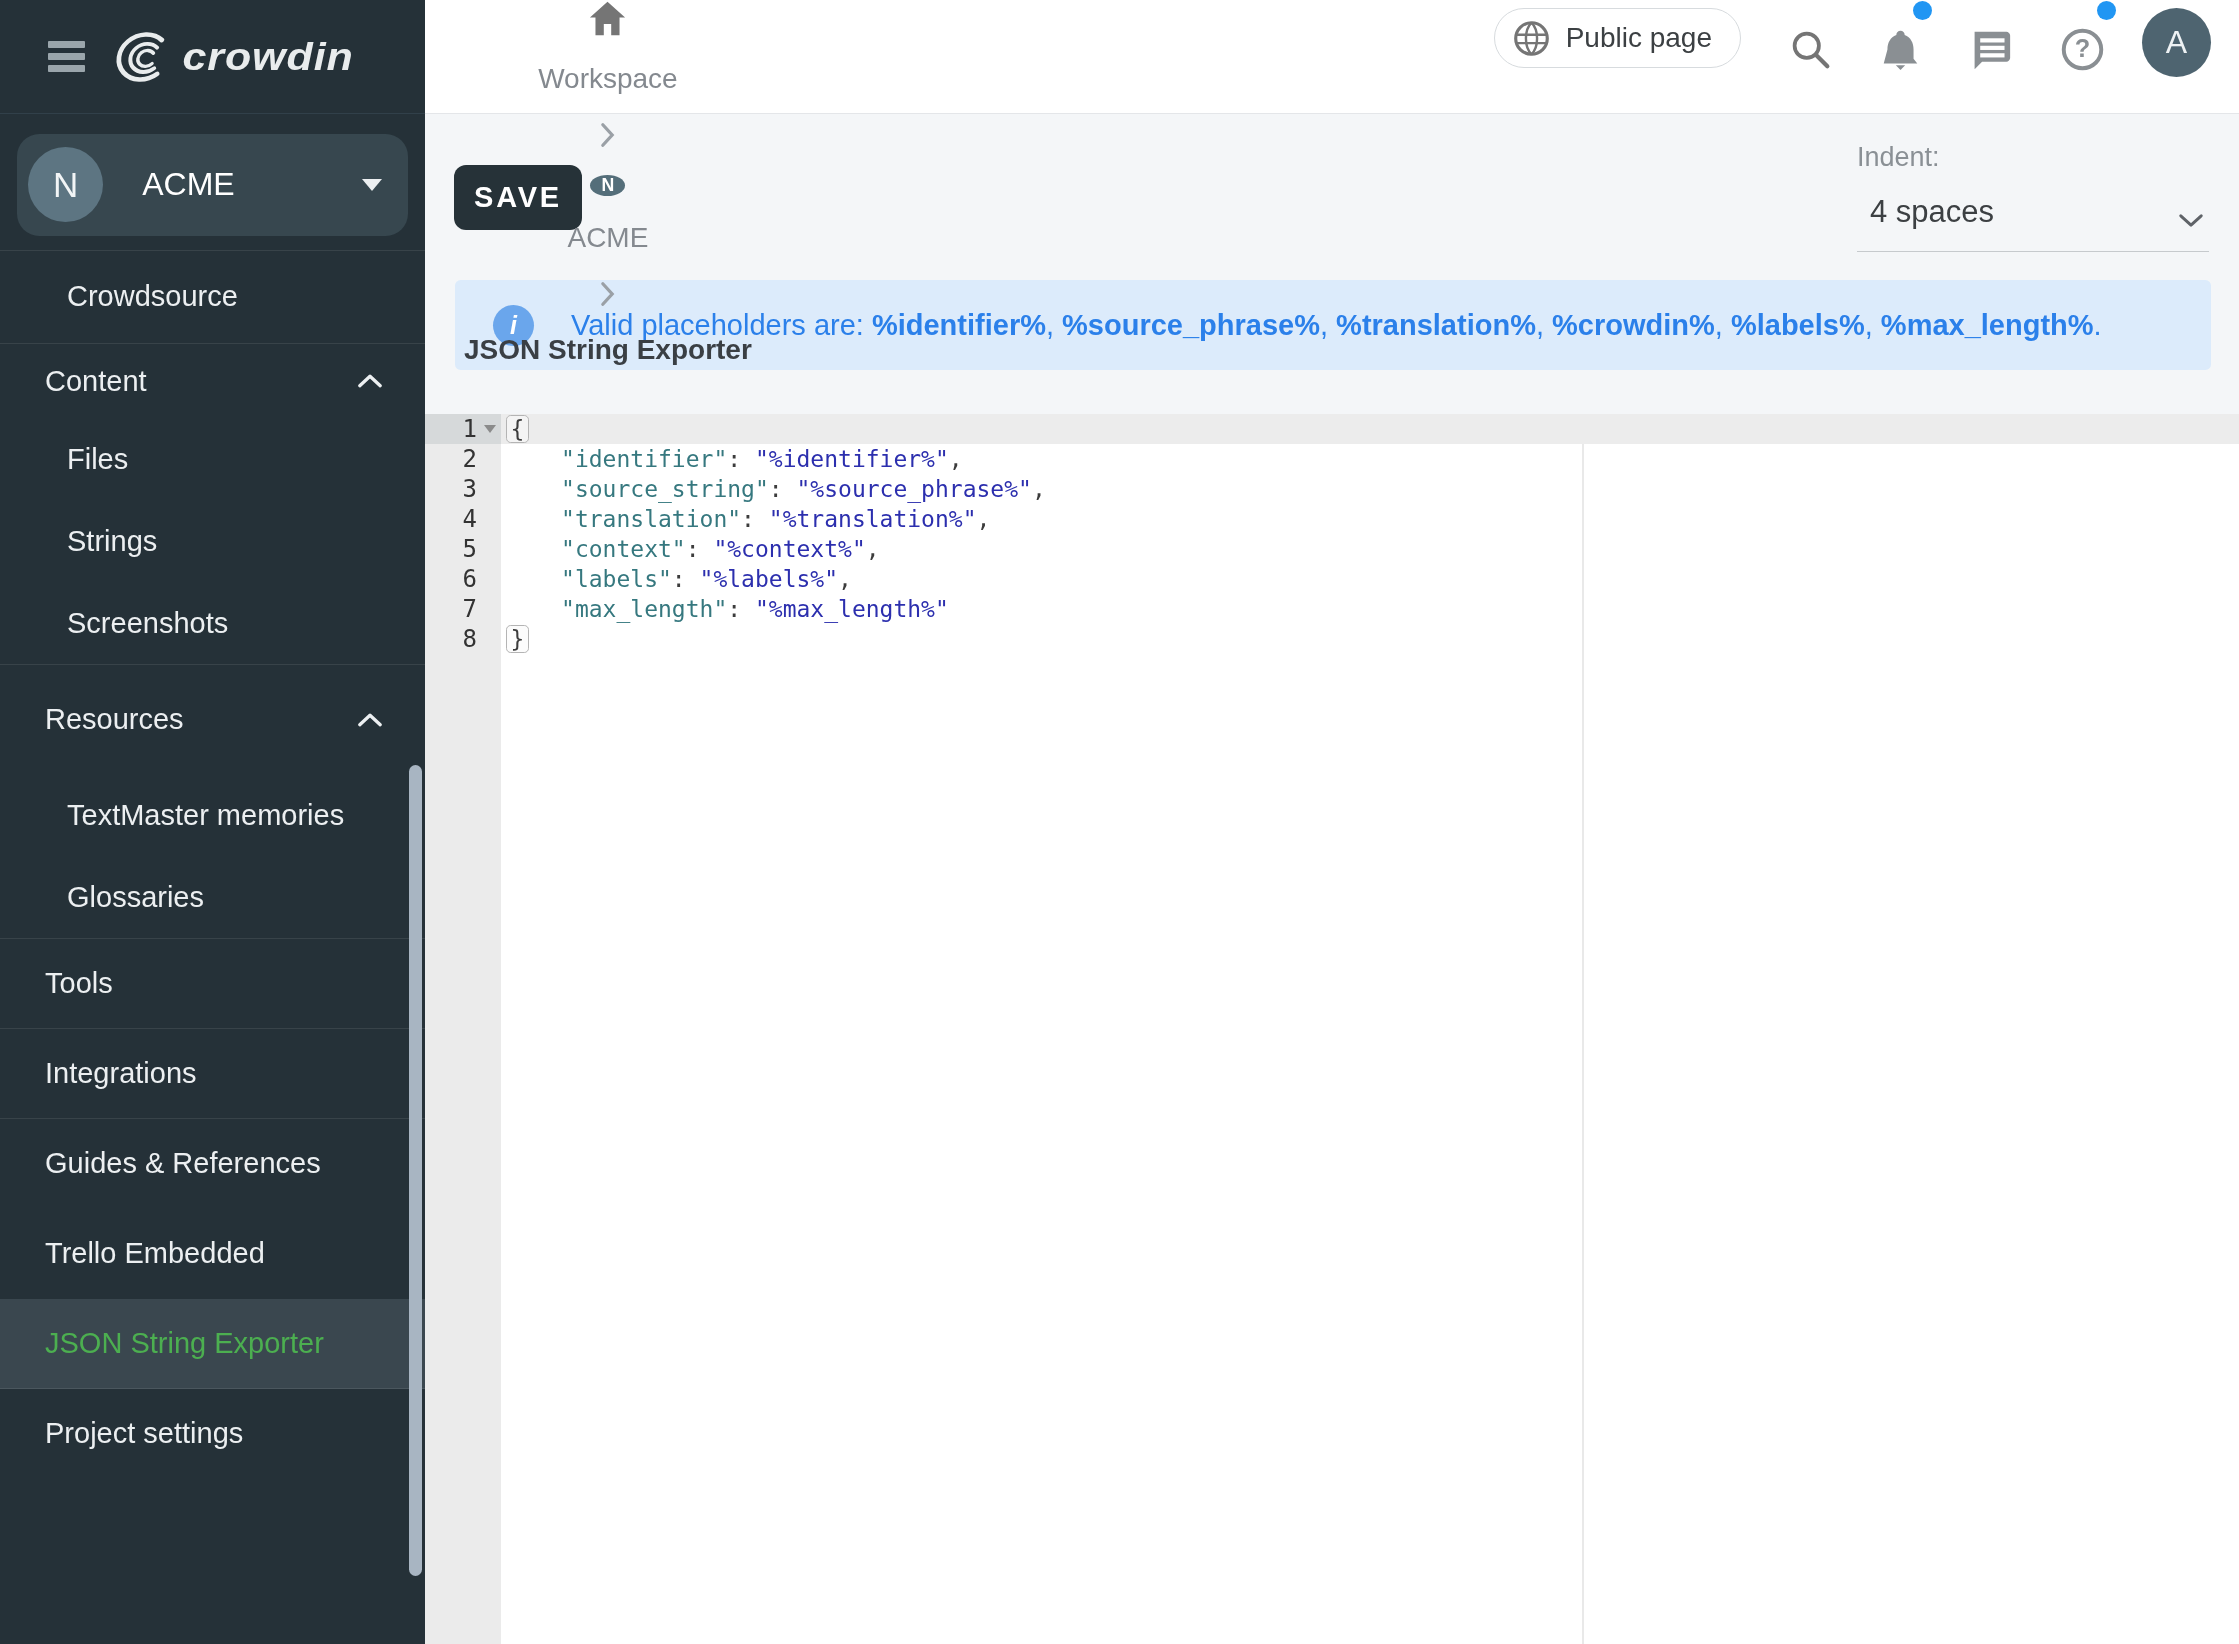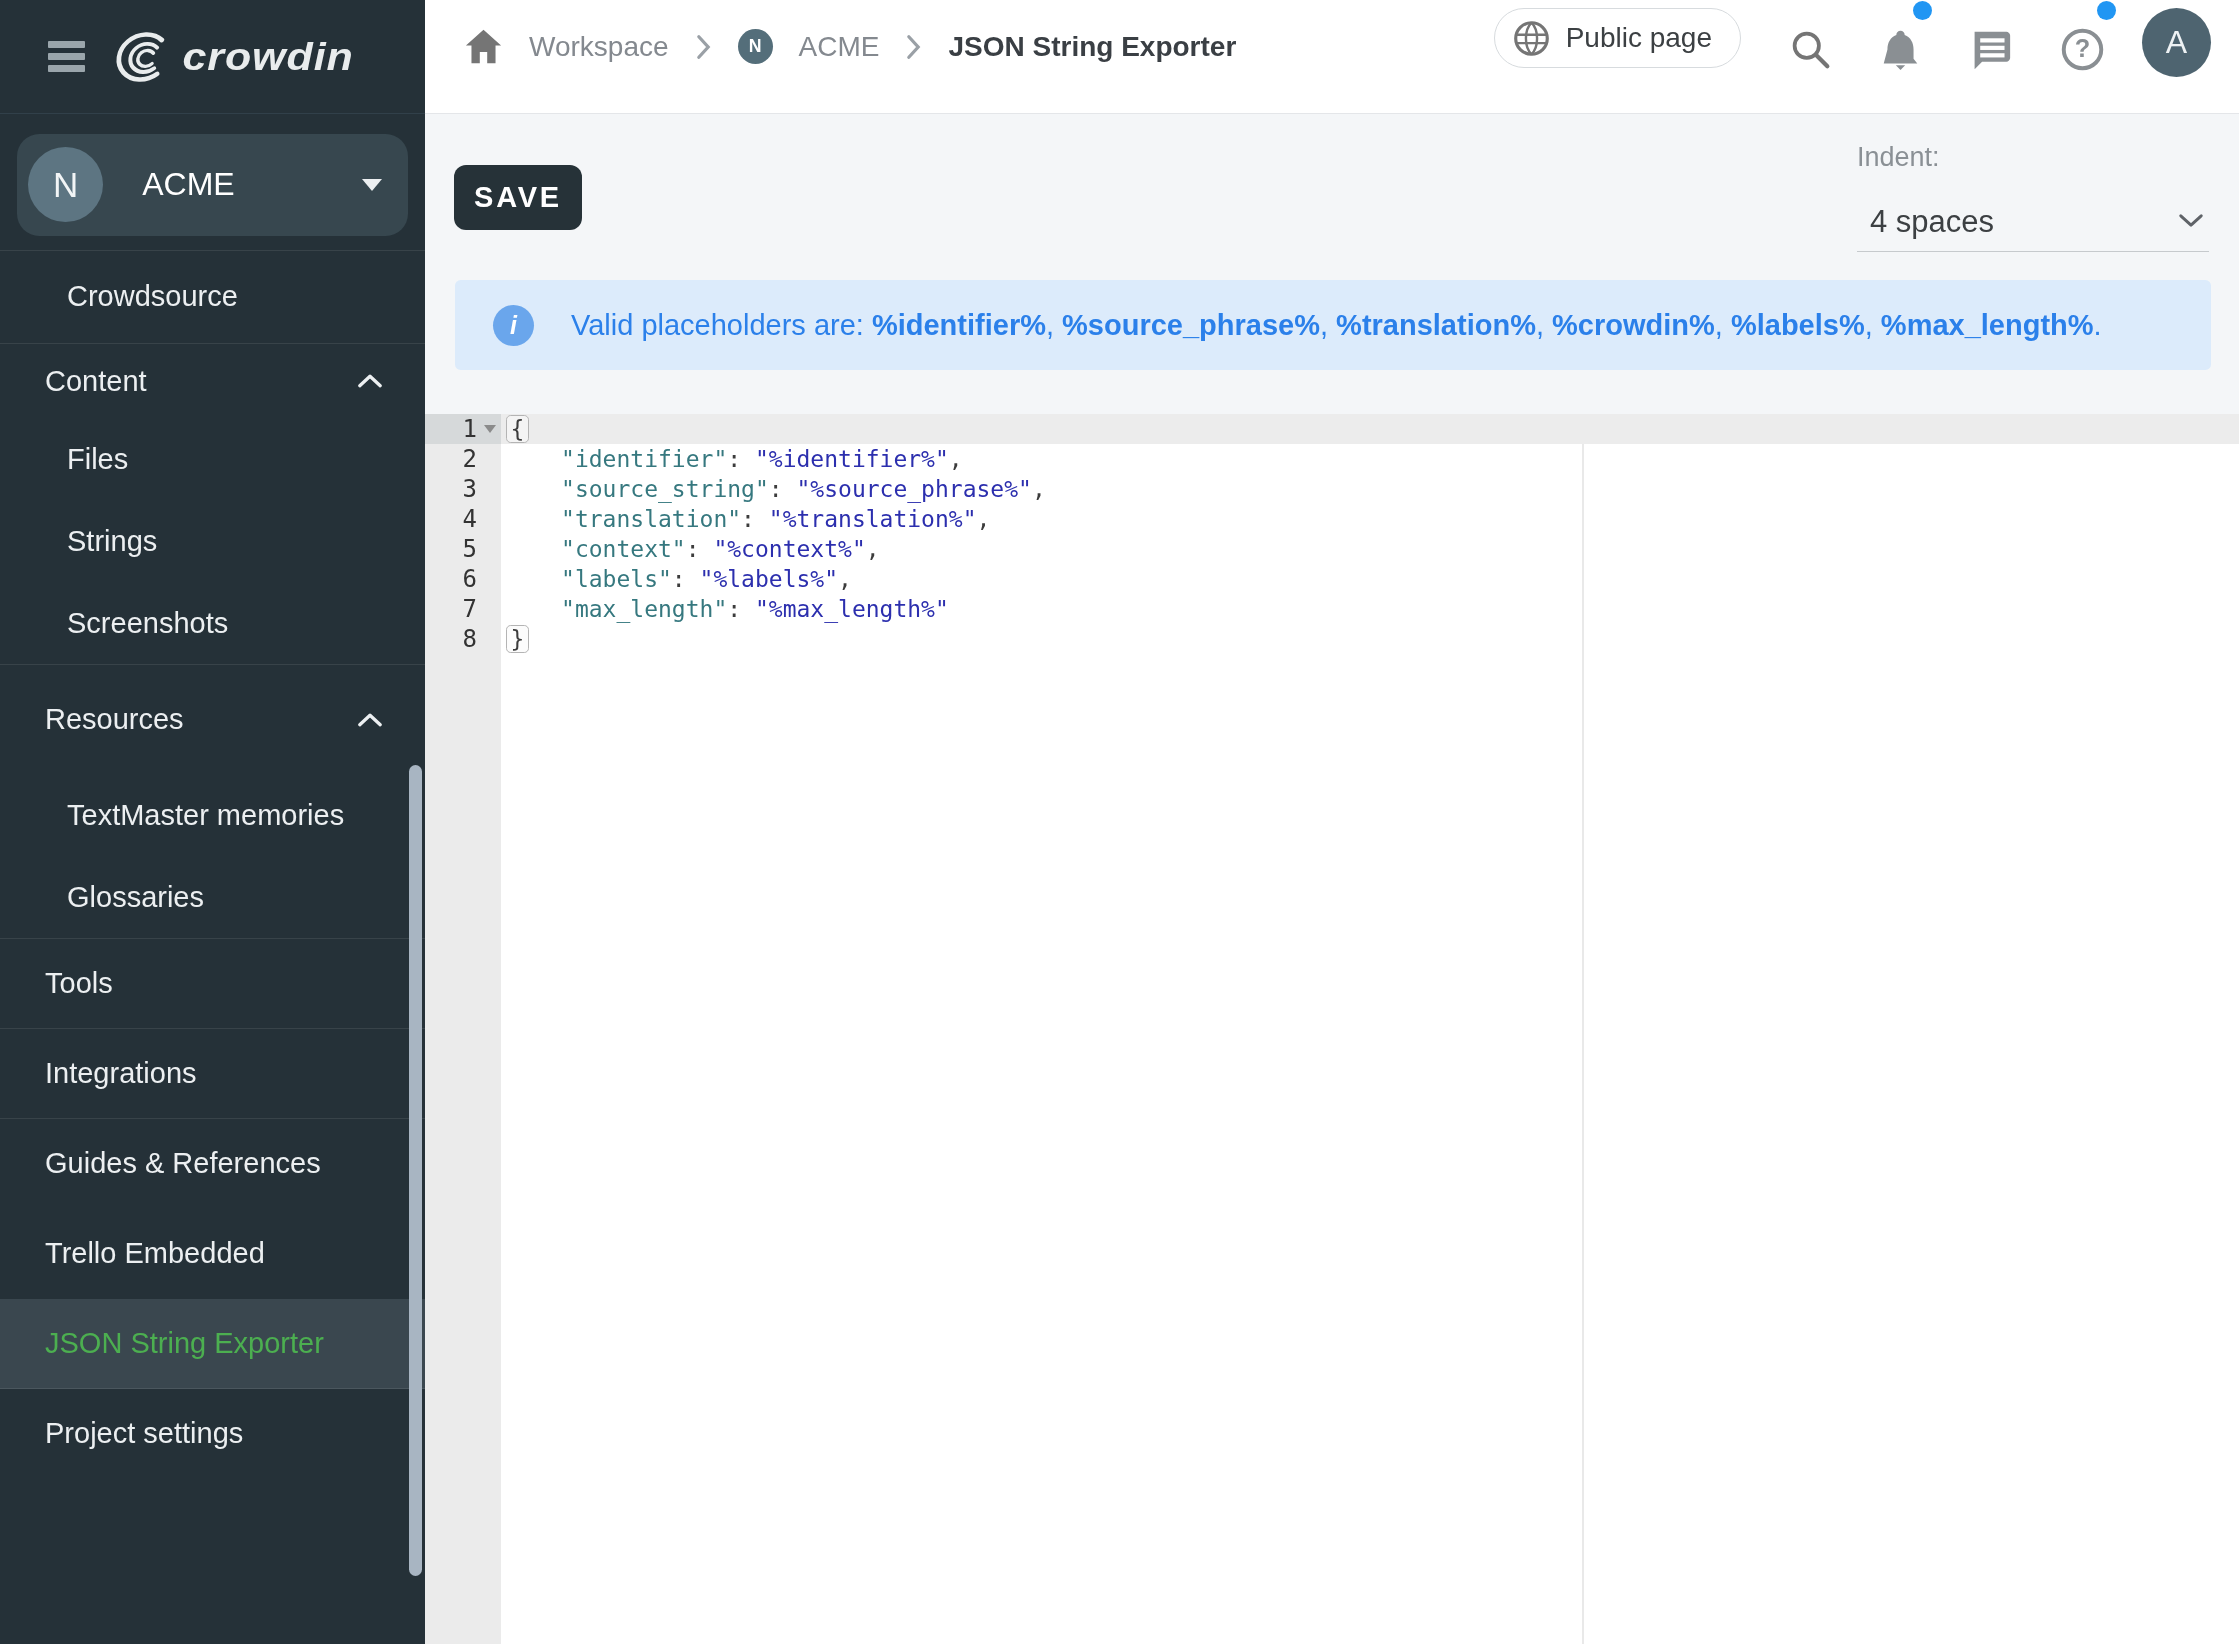--- a/index.html
+++ b/index.html
@@ -18,21 +18,21 @@
     background:#253138; display:flex; align-items:center; border-bottom:0.9px solid #31404a; }
   .hamburger { margin-left:48px; width:37px; cursor:pointer; }
   .hamburger div { height:6.5px; background:#9aa5ab; margin-bottom:5.6px; border-radius:0.9px; }
   .hamburger div:last-child { margin-bottom:0; }
   .brand { display:flex; align-items:center; margin-left:30px; }
   .brand svg { display:block; }
   .brand-word { color:#e9eced; font-size:43px; font-weight:bold; font-style:italic;
     letter-spacing:0.9px; margin-left:7.5px; transform:scaleY(.92); }
 
   .breadcrumb { position:absolute; left:464px; top:0; height:93px;
-    display:flex; align-items:center; gap:26px; }
+    display:flex; align-items:center; gap:26px;flex-direction:column; }
   .crumb-gray { color:#84898f; font-size:28px; }
   .crumb-current { color:#3a3f44; font-size:28px; font-weight:bold; }
   .crumb-chev { display:flex; align-items:center; }
   .proj-badge { width:35px; height:35px; border-radius:50%; background:#546e7a;
     color:#fff; font-size:17.7px; font-weight:bold; display:flex; align-items:center;
     justify-content:center; }
 
   .header-actions { position:absolute; right:28px; top:8px; height:82px;
     display:flex; }
   .public-page-btn { display:flex; align-items:center; gap:15px;
@@ -78,21 +78,21 @@
   .main { position:absolute; left:425px; top:114px; width:1814px; height:1531px; }
 
   .save-btn { position:absolute; left:29px; top:51px; width:128px; height:65px;
     background:#263238; color:#fff; border:none; border-radius:12px;
     font-family:"Liberation Sans",sans-serif; font-size:29px; font-weight:bold;
     letter-spacing:2.8px; cursor:pointer; }
 
   .indent-group { position:absolute; left:1432px; top:28px; width:352px; }
   .indent-label { color:#8a9095; font-size:27px; }
   .indent-select { position:relative; margin-top:20.5px; height:58px;
-    border-bottom:1.9px solid #c6cacd; display:flex; align-items:center; cursor:pointer; }
+    border-bottom:1.9px solid #c6cacd; display:flex; align-items:flex-start; cursor:pointer; }
   .indent-value { color:#3c4043; font-size:31px; margin-left:13px; }
   .indent-chev { position:absolute; right:3.7px; top:50%; transform:translateY(-50%); }
 
   .info-banner { position:absolute; left:30px; top:166px; width:1756px; height:90px;
     background:#dcebfb; border-radius:5.6px; display:flex; align-items:center; }
   .info-icon { width:41px; height:41px; border-radius:50%; background:#6aa6ec;
     color:#fff; font-size:25px; font-weight:bold; display:flex; align-items:center;
     justify-content:center; margin-left:38px; flex:0 0 auto; font-style:italic; }
   .banner-text { color:#2b80ea; font-size:29px; margin-left:37px; white-space:nowrap; }
   .banner-text b { font-weight:bold; }

